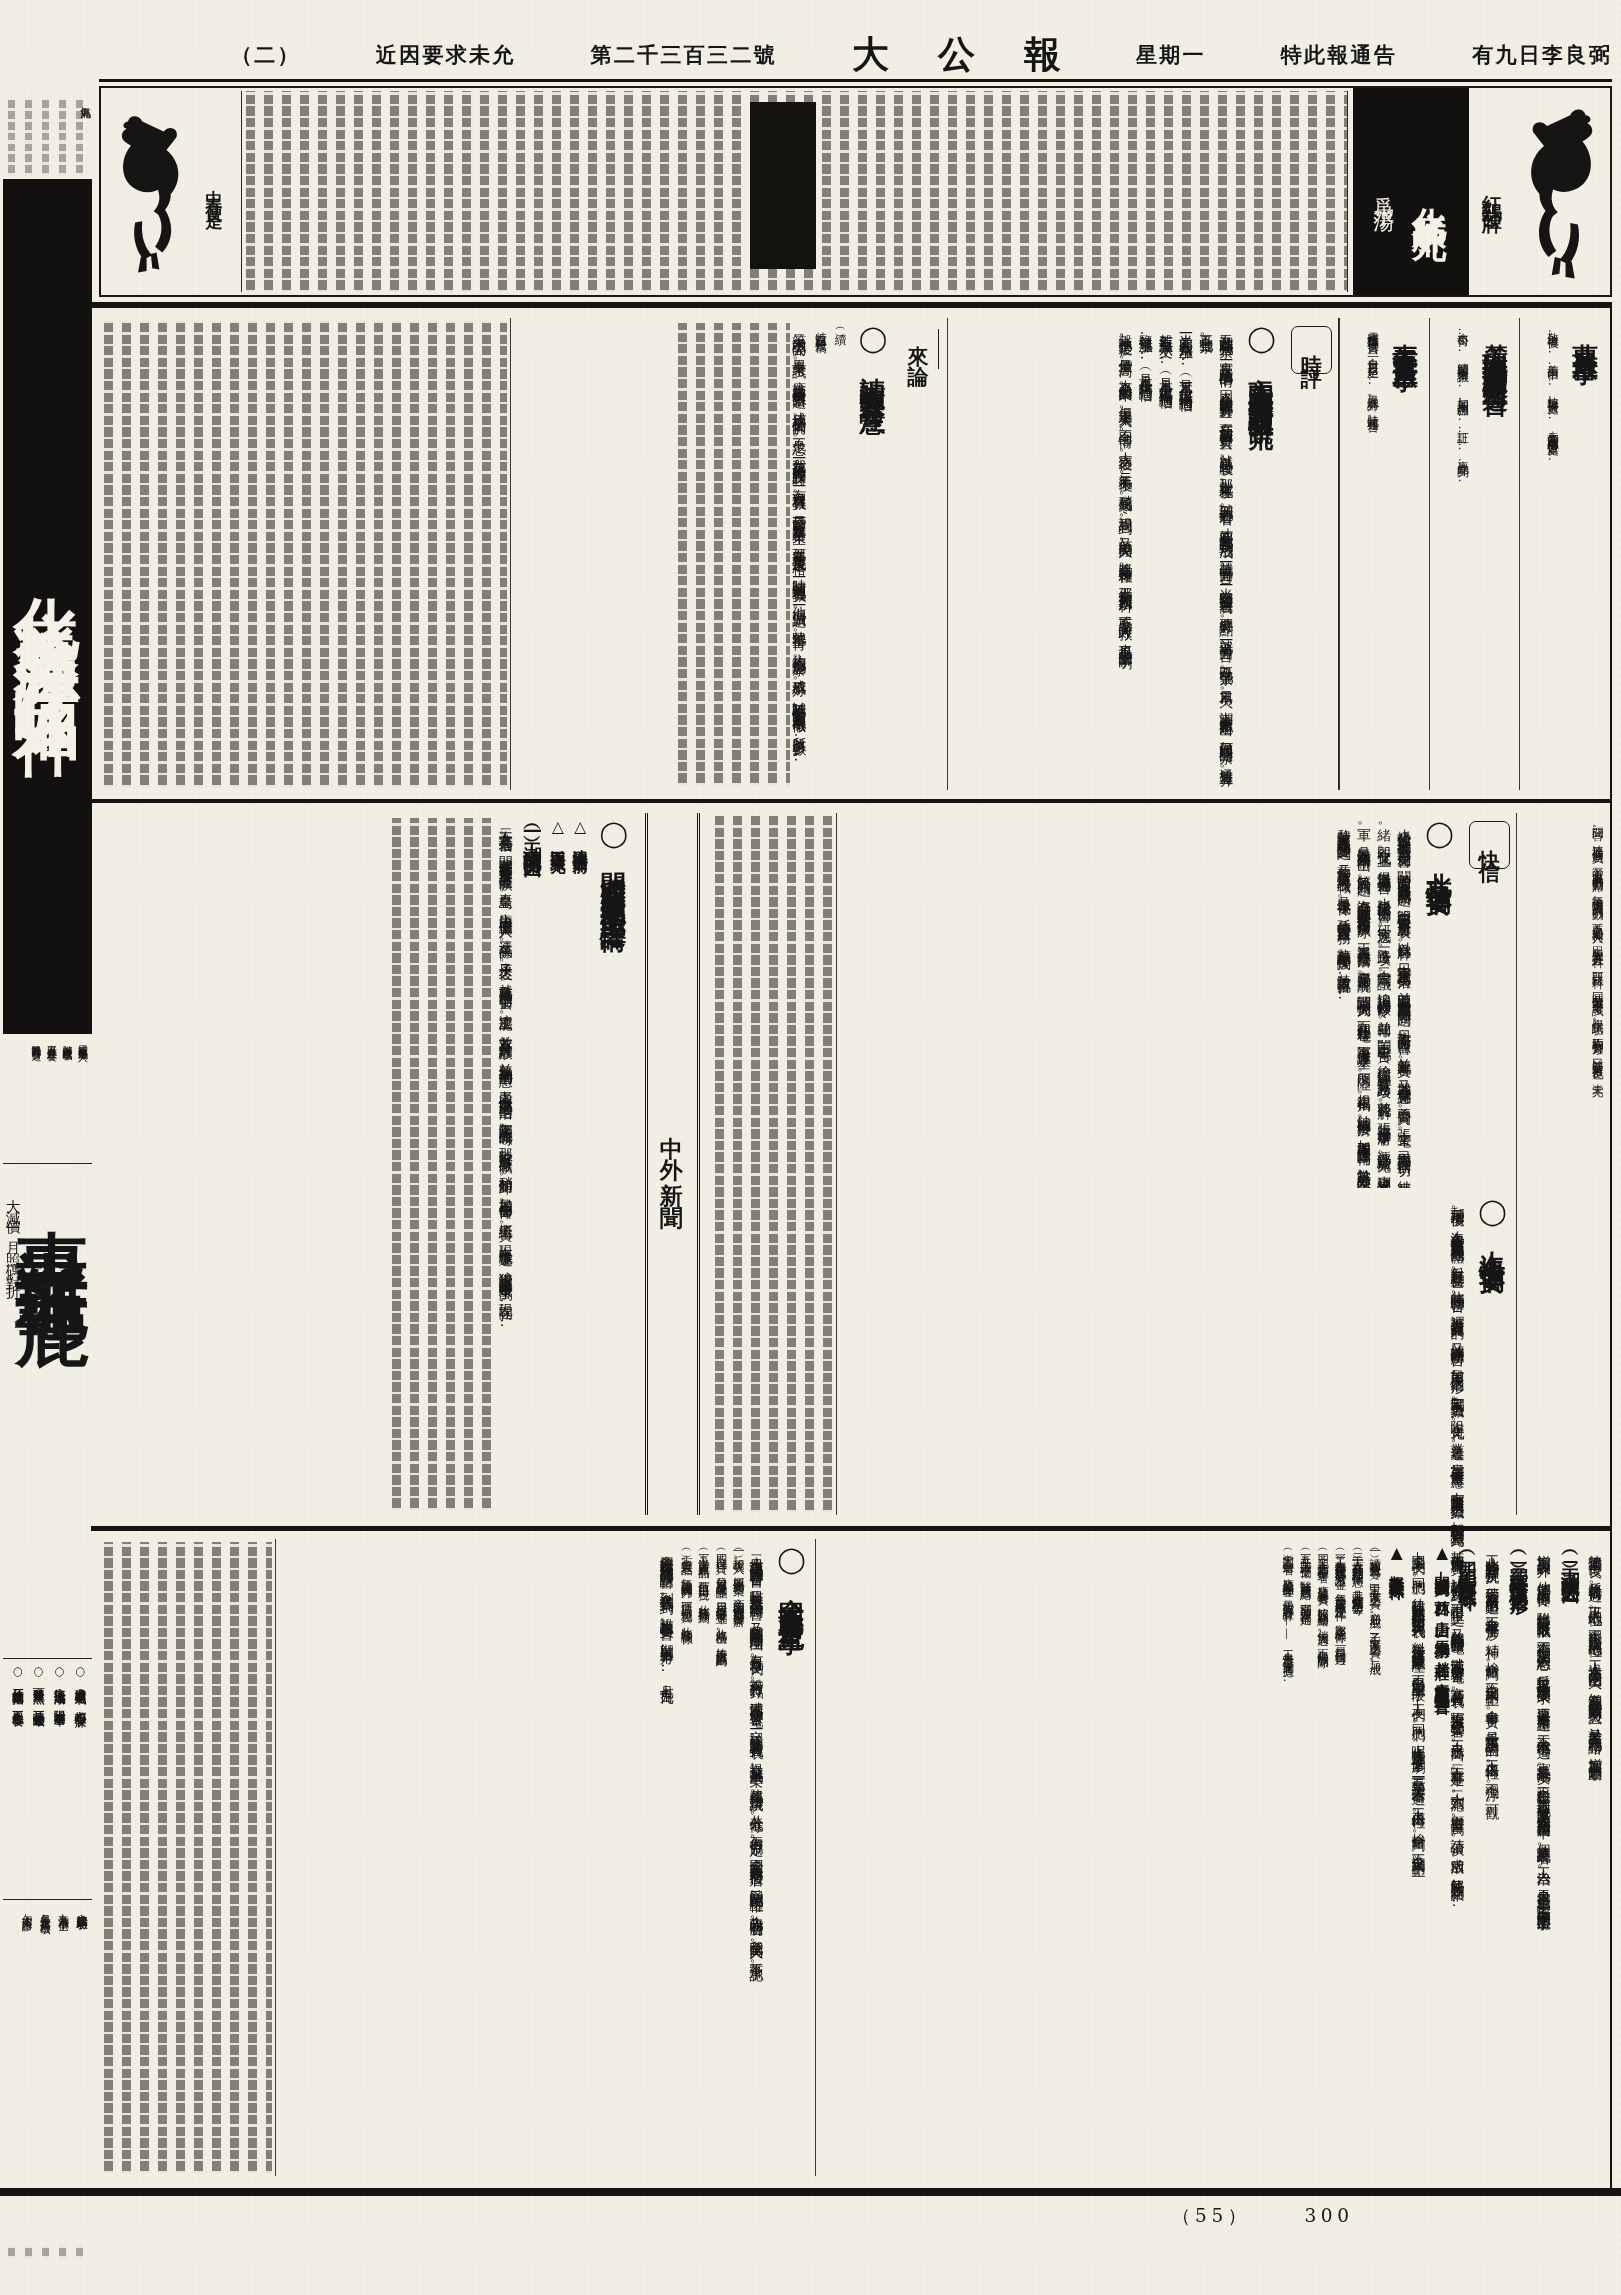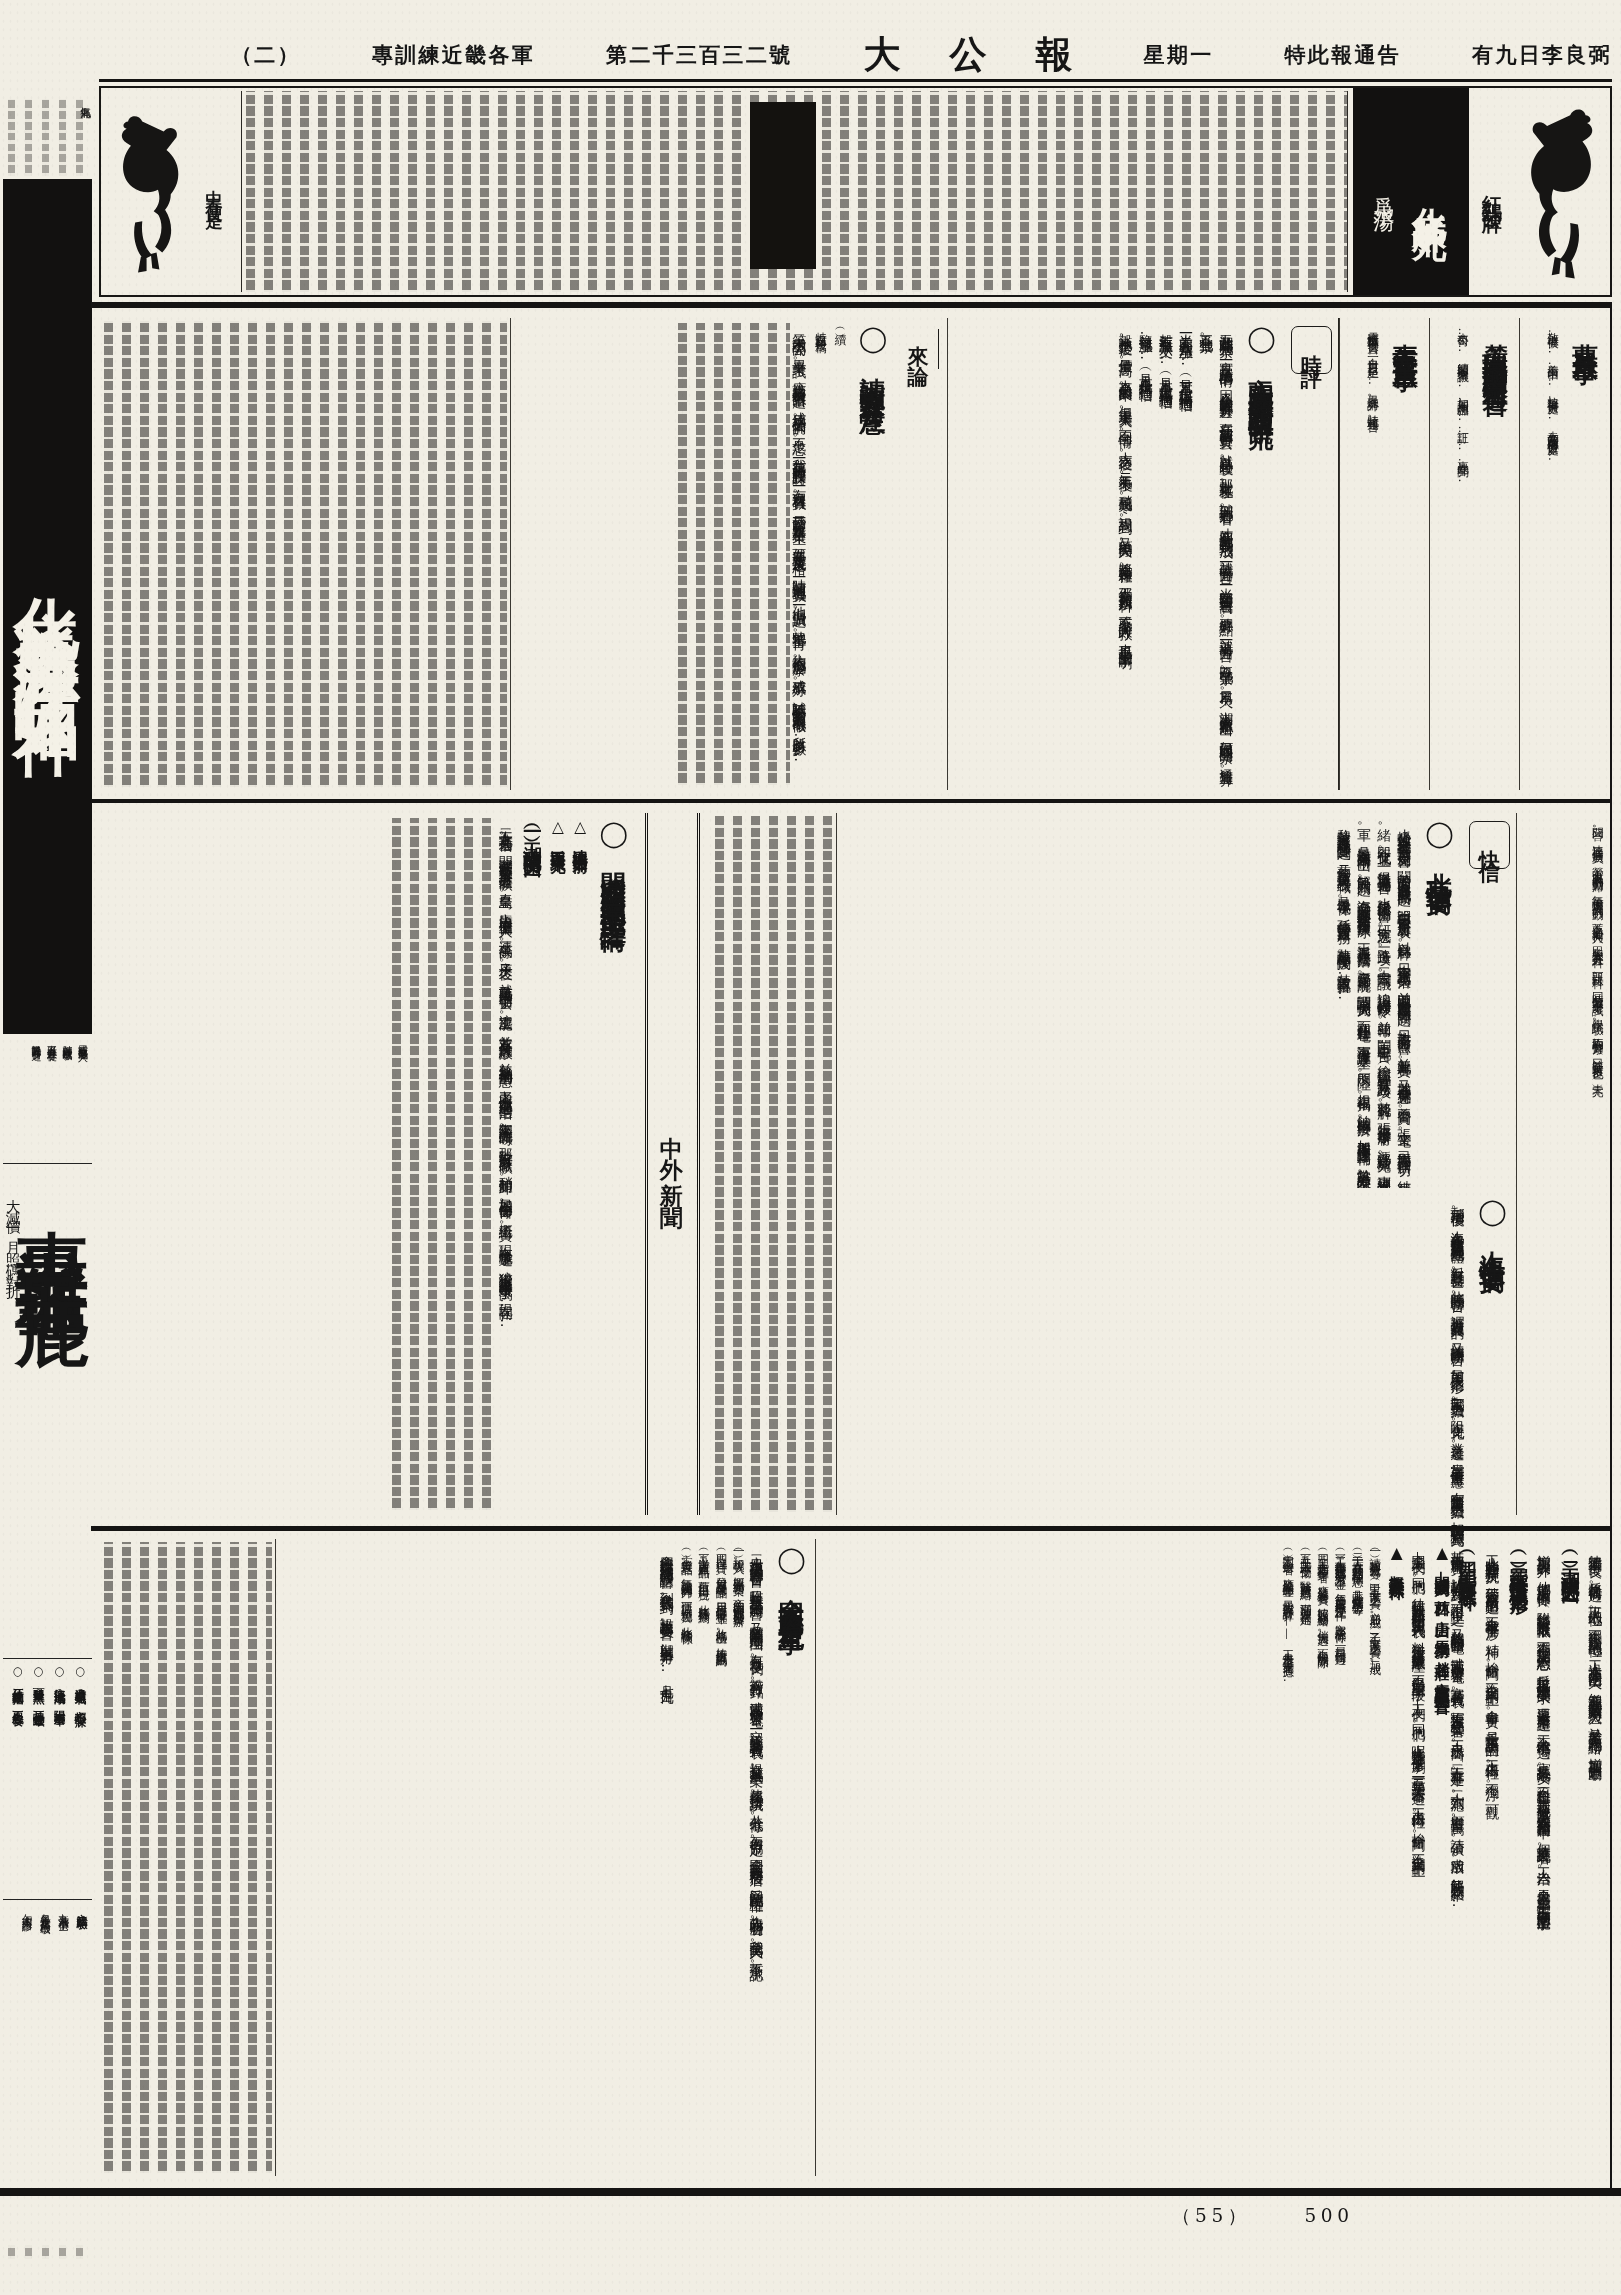--- a/index.html
+++ b/index.html
@@ -141,21 +141,21 @@
     </div>
     <div class="sb-tail tex-light"></div>
   </aside>
 
   <header class="masthead">
     <span>有九日李良弼</span>
     <span>特此報通告</span>
     <span>星期一</span>
     <span class="title">大公報</span>
     <span>第二千三百三二號</span>
-    <span>專訓練近畿各軍</span>
+    <span>近因要求未允</span>
     <span>（二）</span>
   </header>
   <div class="rule r-mast"></div>
 
   <section class="adbox">
     <div class="ad-rooster">
       <svg width="80" height="177" viewBox="0 0 52 115" aria-hidden="true">
         <g fill="#161514">
           <path d="M30 8c2-5 9-5 10 0 3 0 5 4 1 5 4 2 5 7 0 10l-3 2c7 8 8 22-1 29-5 4-13 5-18 2-2 6-1 11 3 15l-4 3c-5-4-8-9-8-15-8-9-7-23 3-31l-7-9c-2-6 5-9 9-4z"></path>
           <path d="M14 70c-6 9-6 22 2 30l5-4c-5-7-6-16-2-23zM30 78c1 9-1 18-7 24l6 3c6-7 8-17 6-26z"></path>
@@ -301,17 +301,17 @@
     </article>
 
     <div class="filler tex"></div>
   </section>
 
   <div class="rule r5"></div>
   <div class="right-edge"></div>
 
   <div class="footer-marks">
     <span>（55）</span>
-    <span class="num">500</span>
+    <span class="num">300</span>
   </div>
 
 </div>
 
 
 </body></html>

